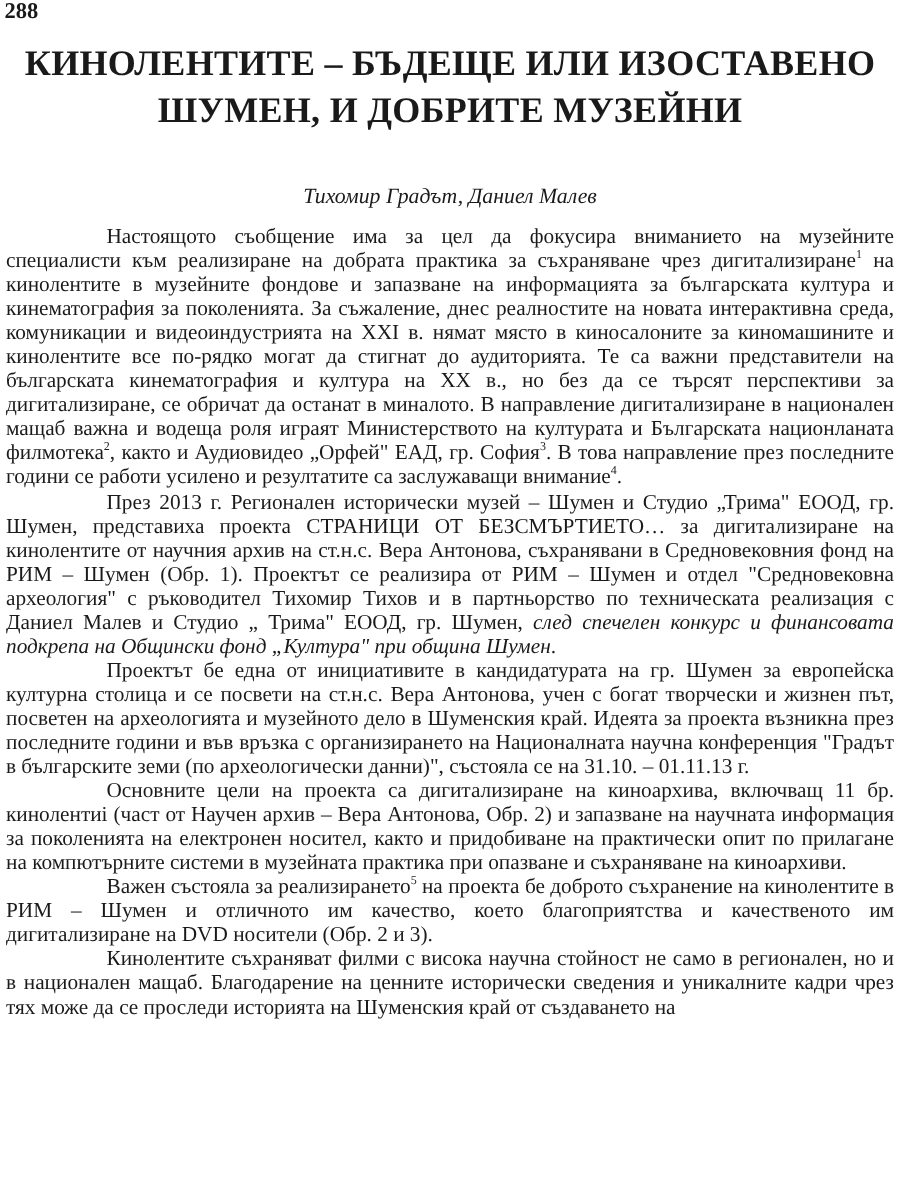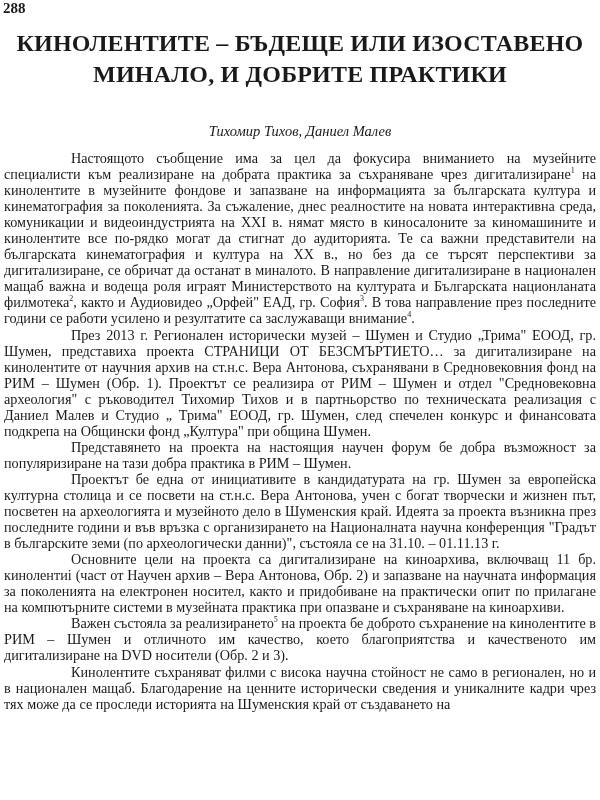--- a/index.html
+++ b/index.html
@@ -8,35 +8,34 @@
   .page-number { position: absolute; left: 3px; top: 0px; font-size: 15px; font-weight: bold; }
   .title { position: absolute; left: 0; top: 28px; width: 600px; text-align: center;
            font-weight: bold; font-size: 24px; line-height: 31px; letter-spacing: 0.2px; }
   .title div { white-space: nowrap; }
   .authors { position: absolute; left: 0; top: 123px; width: 600px; text-align: center;
              font-style: italic; font-size: 14.5px; }
   .body { position: absolute; left: 4px; top: 150px; width: 592px;
           font-size: 14.2px; line-height: 16.05px; }
   .body p { margin: 0; text-align: justify; text-indent: 67px; }
   .body sup { font-size: 8px; line-height: 0; vertical-align: super; }
-  .it { }
+  .it { font-style: italic; }
 </style>
 </head>
 <body>
 
 <div class="page-number">288</div>
 
 <div class="title">
   <div>КИНОЛЕНТИТЕ – БЪДЕЩЕ ИЛИ ИЗОСТАВЕНО</div>
-  <div>МИНАЛО, И ДОБРИТЕ ПРАКТИКИ</div>
+  <div>ШУМЕН, И ДОБРИТЕ МУЗЕЙНИ</div>
 </div>
 
-<div class="authors">Тихомир Тихов, Даниел Малев</div>
+<div class="authors">Тихомир Градът, Даниел Малев</div>
 
 <div class="body">
   <p><span>Настоящото съобщение има за цел да фокусира вниманието на музейните специалисти към реализиране на добрата практика за съхраняване чрез дигитализиране</span><sup>1</sup><span> на кинолентите в музейните фондове и запазване на информацията за българската култура и кинематография за поколенията. За съжаление, днес реалностите на новата интерактивна среда, комуникации и видеоиндустрията на XXI в. нямат място в киносалоните за киномашините и кинолентите все по-рядко могат да стигнат до аудиторията. Те са важни представители на българската кинематография и култура на XX в., но без да се търсят перспективи за дигитализиране, се обричат да останат в миналото. В направление дигитализиране в национален мащаб важна и водеща роля играят Министерството на културата и Българската национланата филмотека</span><sup>2</sup><span>, както и Аудиовидео „Орфей" ЕАД, гр. София</span><sup>3</sup><span>. В това направление през последните години се работи усилено и резултатите са заслужаващи внимание</span><sup>4</sup><span>.</span></p>
   <p><span>През 2013 г. Регионален исторически музей – Шумен и Студио „Трима" ЕООД, гр. Шумен, представиха проекта СТРАНИЦИ ОТ БЕЗСМЪРТИЕТО… за дигитализиране на кинолентите от научния архив на ст.н.с. Вера Антонова, съхранявани в Средновековния фонд на РИМ – Шумен (Обр. 1). Проектът се реализира от РИМ – Шумен и отдел "Средновековна археология" с ръководител Тихомир Тихов и в партньорство по техническата реализация с Даниел Малев и Студио „ Трима" ЕООД, гр. Шумен, </span><span class="it">след спечелен конкурс и финансовата подкрепа на Общински фонд „Култура" при община Шумен</span><span>.</span></p>
-  <p>Представянето на проекта на настоящия научен форум бе добра възможност за популяризиране на тази добра практика в РИМ – Шумен.</p>
   <p>Проектът бе една от инициативите в кандидатурата на гр. Шумен за европейска културна столица и се посвети на ст.н.с. Вера Антонова, учен с богат творчески и жизнен път, посветен на археологията и музейното дело в Шуменския край. Идеята за проекта възникна през последните години и във връзка с организирането на Националната научна конференция "Градът в българските земи (по археологически данни)", състояла се на 31.10. – 01.11.13 г.</p>
   <p>Основните цели на проекта са дигитализиране на киноархива, включващ 11 бр. кинолентиi (част от Научен архив – Вера Антонова, Обр. 2) и запазване на научната информация за поколенията на електронен носител, както и придобиване на практически опит по прилагане на компютърните системи в музейната практика при опазване и съхраняване на киноархиви.</p>
   <p><span>Важен състояла за реализирането</span><sup>5</sup><span> на проекта бе доброто съхранение на кинолентите в РИМ – Шумен и отличното им качество, което благоприятства и качественото им дигитализиране на DVD носители (Обр. 2 и 3).</span></p>
   <p>Кинолентите съхраняват филми с висока научна стойност не само в регионален, но и в национален мащаб. Благодарение на ценните исторически сведения и уникалните кадри чрез тях може да се проследи историята на Шуменския край от създаването на</p>
 </div>
 
 </body></html>

